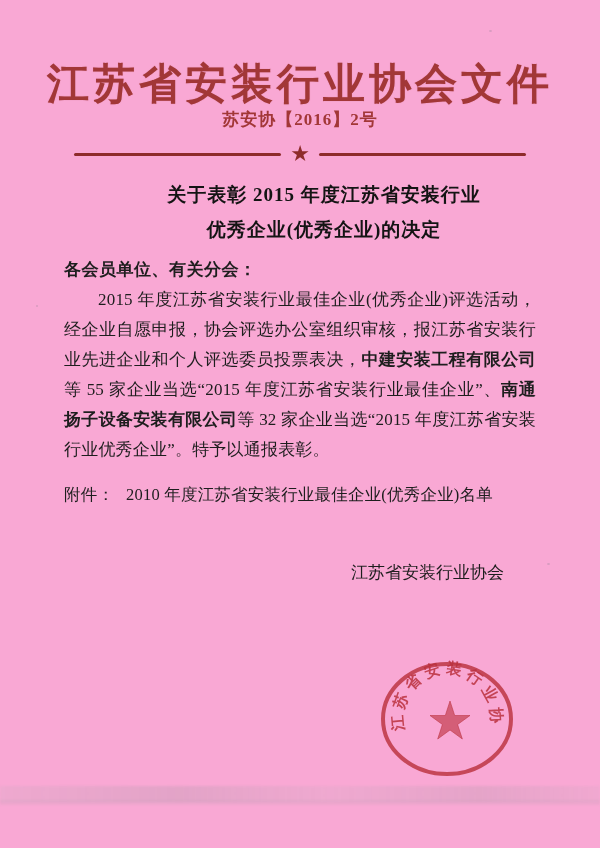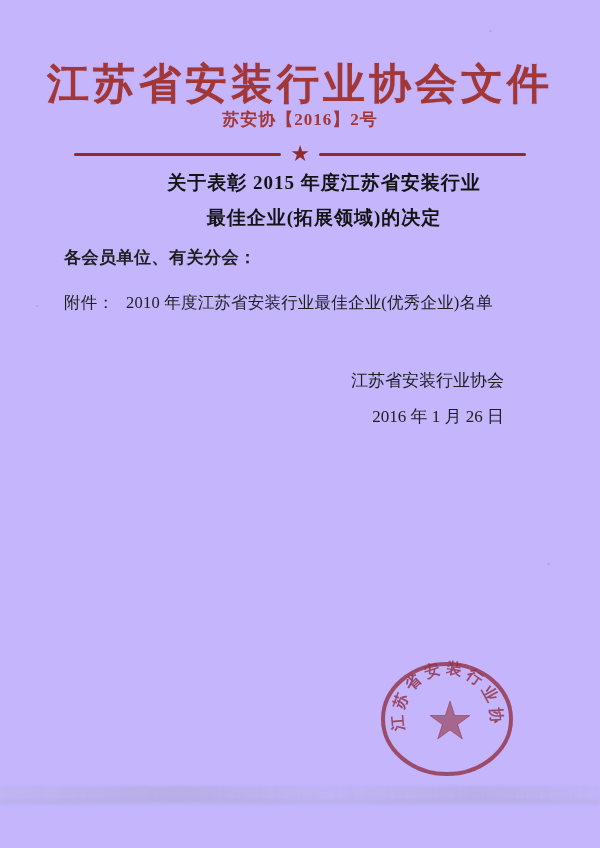--- a/index.html
+++ b/index.html
@@ -7,21 +7,21 @@
   body {
     width:600px; height:848px;
     font-family:"Liberation Serif","DejaVu Serif",serif;
     color:#1e1e1e;
     position:relative;
     overflow:hidden;
   }
   .page {
     position:relative;
     width:600px; height:848px;
-    background:#c4b5fd;
+    background:#f9a8d4;
     overflow:hidden;
   }
   
   .header-title {
     margin-top:60px;
     text-align:center;
     font-size:42px;
     line-height:48px;
     font-weight:bold;
     letter-spacing:4px;
@@ -49,20 +49,21 @@
     border-radius:2px;
   }
   .divider .star {
     color:#8e2b2b;
     font-size:22px;
     line-height:22px;
     margin:0 9px;
     font-family:"DejaVu Sans",sans-serif;
   }
   .doc-title {
+    margin-top:12px;
     text-align:center;
     font-size:19px;
     font-weight:bold;
     line-height:35px;
     color:#141414;
     letter-spacing:1px;
     padding-left:48px;
   }
   .content {
     width:472px;
@@ -142,36 +143,36 @@
   <div class="doc-number">苏安协【2016】2号</div>
 
   <div class="divider">
     <div class="rule"></div>
     <div class="star">★</div>
     <div class="rule"></div>
   </div>
 
   <div class="doc-title">
     <div>关于表彰 2015 年度江苏省安装行业</div>
-    <div>最佳企业(拓展领域)的决定</div>
+    <div>优秀企业(优秀企业)的决定</div>
   </div>
 
   <div class="content">
 
     <div class="salutation">各会员单位、有关分会：</div>
 
+    <p class="body-para"><span>2015 年度江苏省安装行业最佳企业(优秀企业)评选活动，经企业自愿申报，协会评选办公室组织审核，报江苏省安装行业先进企业和个人评选委员投票表决，</span><span class="bold">中建安装工程有限公司</span><span>等 55 家企业当选“2015 年度江苏省安装行业最佳企业”、</span><span class="bold">南通扬子设备安装有限公司</span><span>等 32 家企业当选“2015 年度江苏省安装行业优秀企业”。特予以通报表彰。</span></p>
 
 
     <div class="attachment">
       <span class="att-label">附件：</span><span>2010 年度江苏省安装行业最佳企业(优秀企业)名单</span>
     </div>
 
     <div class="closing">
       <div>江苏省安装行业协会</div>
-      <div>2016 年 1 月 26 日</div>
     </div>
 
   </div>
 
   <svg class="seal" viewBox="0 0 146 124">
     <ellipse cx="73" cy="61" rx="64" ry="55" fill="none" stroke="#bf4a4a" stroke-width="4" stroke-opacity="0.82"></ellipse>
     <path id="sealArc" d="M 31.7 76 A 44 45 0 1 1 114.3 76" fill="none"></path>
     <text font-size="15.5" fill="#bf4a4a" fill-opacity="0.85" font-weight="bold" font-family="'Liberation Serif','DejaVu Serif',serif">
       <textPath href="#sealArc" startOffset="4" textLength="176" lengthAdjust="spacing">江苏省安装行业协会</textPath>
     </text>

